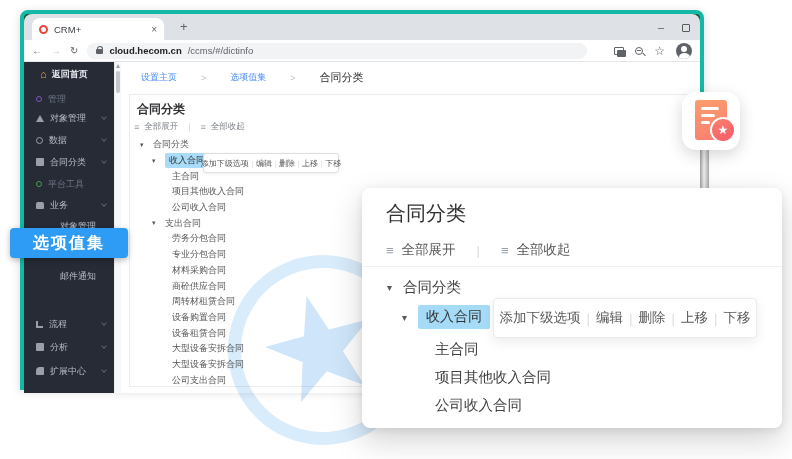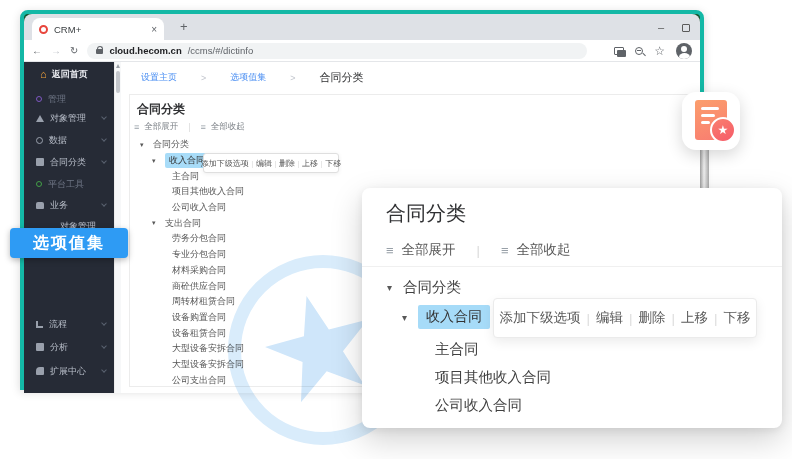--- a/index.html
+++ b/index.html
@@ -206,20 +206,23 @@
           <span class="lbl">平台工具</span>
         </div>
         <div class="srow" style="top:134px">
           <span class="ico-bag"></span>
           <span class="lbl">业务</span>
             <span class="chev"></span>
         </div>
         <div class="srow sub" style="top:155px">
           <span class="lbl" style="margin-left:0">对象管理</span>
         </div>
+        <div class="srow sub" style="top:205px">
+          <span class="lbl" style="margin-left:0">邮件通知</span>
+        </div>
         <div class="srow" style="top:276px">
           <span class="ico-sq"></span>
           <span class="lbl">分析</span>
             <span class="chev"></span>
         </div>
         <div class="srow" style="top:253px">
           <span class="ico-flow"></span>
           <span class="lbl">流程</span>
             <span class="chev"></span>
         </div>

